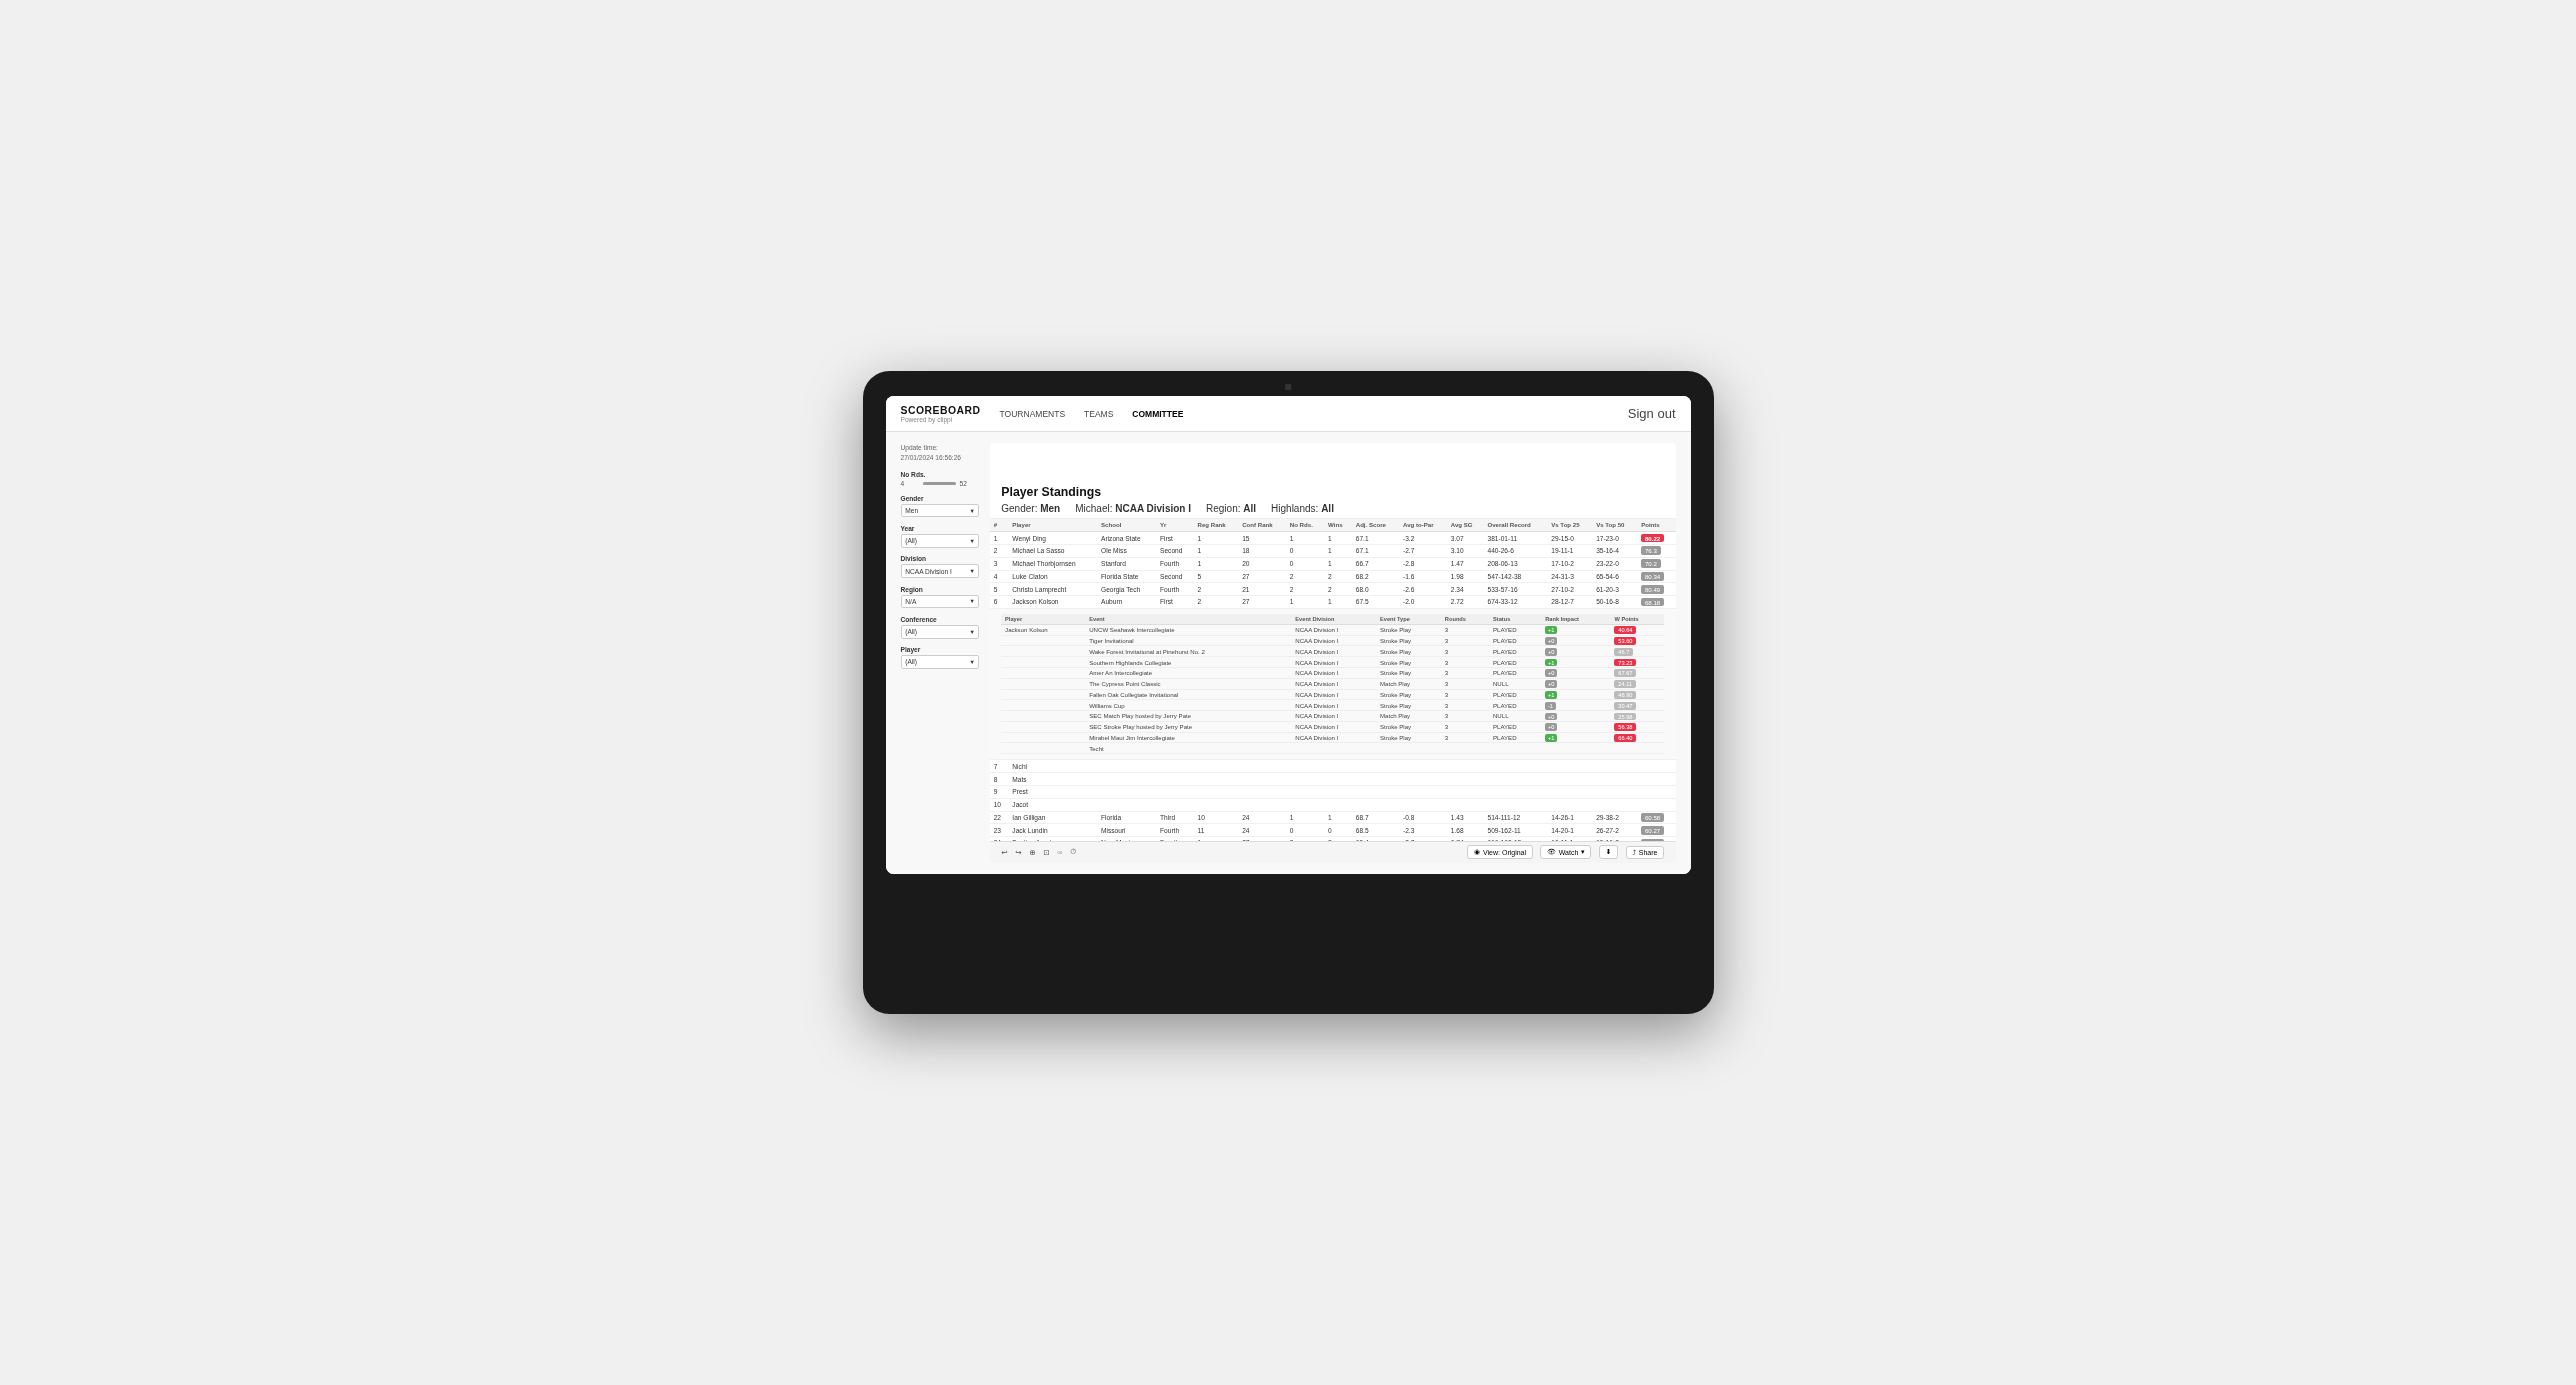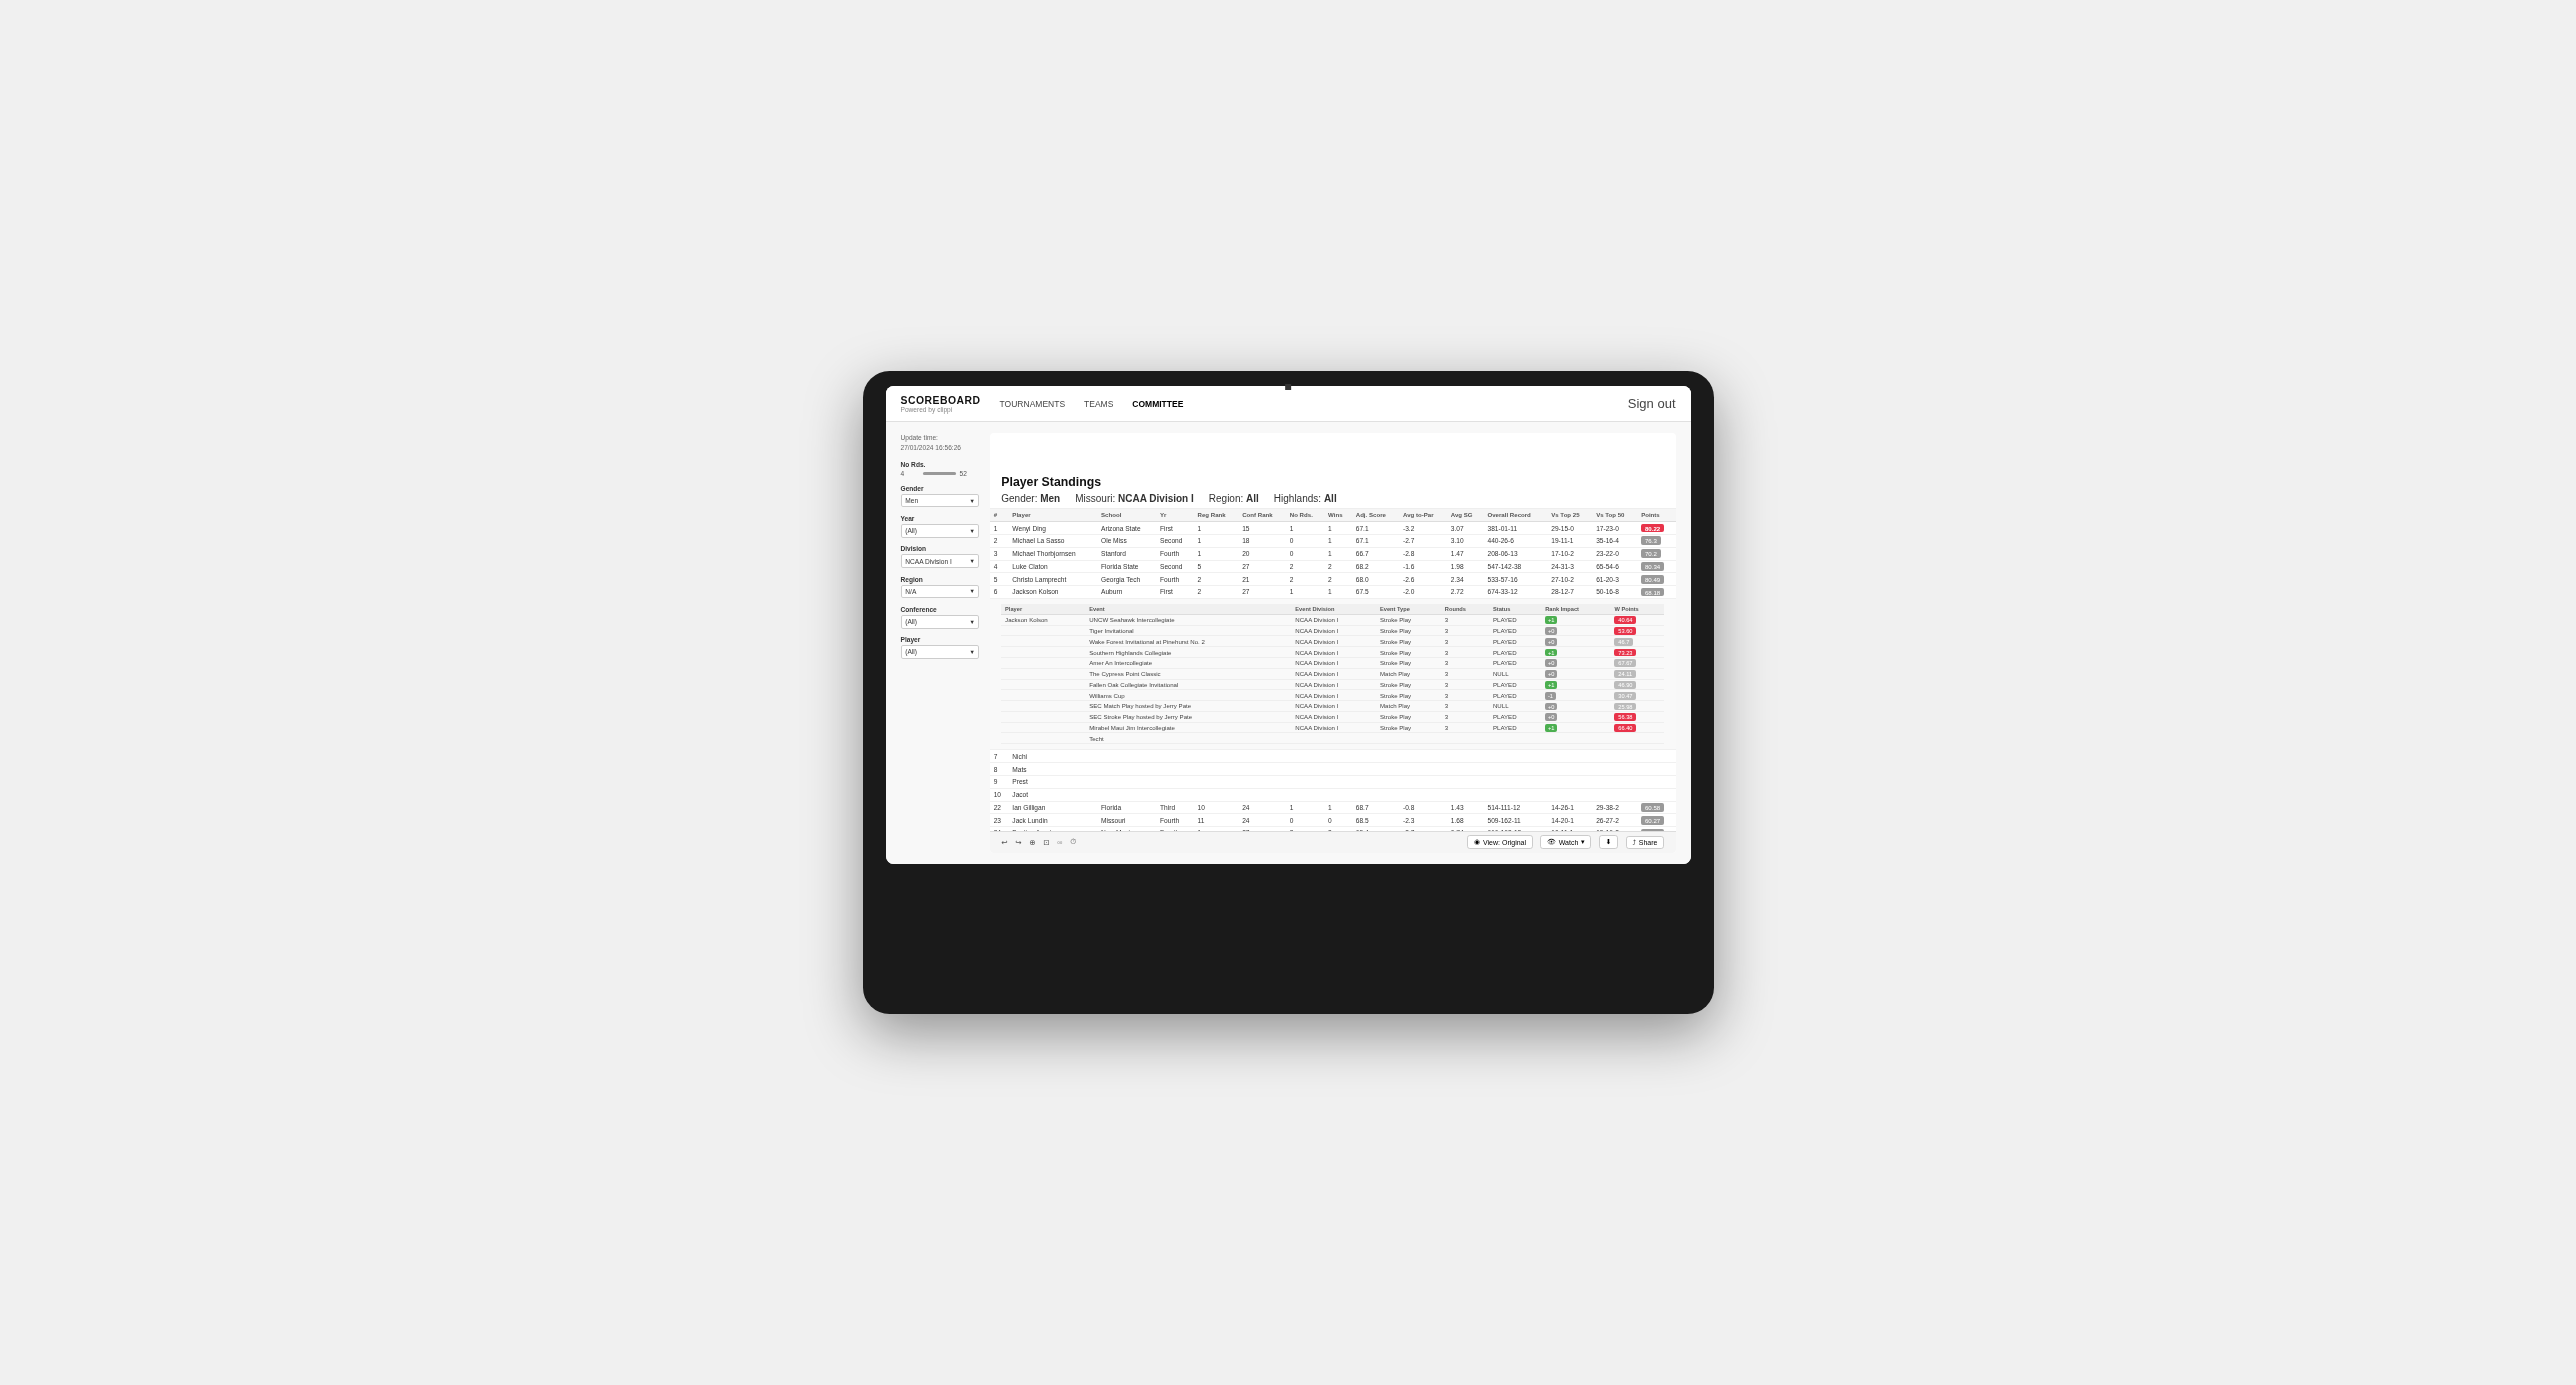--- a/index.html
+++ b/index.html
@@ -31,21 +31,21 @@
       bottom: 189px;
       left: 57px;
       width: 265px;
       text-align: left;
     }
 
     
     .tablet-frame {
       background: #1a1a1a;
       border-radius: 26.5px;
-      padding: 15px 23px;
+      padding: 25px 23px;
       box-shadow: 0 19px 57px rgba(0,0,0,0.4);
       width: 851px;
       min-height: 643px;
       position: relative;
     }
     .tablet-screen {
       background: #fff;
       border-radius: 7.6px;
       overflow: hidden;
       width: 100%;
@@ -483,21 +483,21 @@
 
         <div class="content-area">
           <div class="content-header">
             <div class="content-title">Player Standings</div>
             <div class="filter-row">
               <div class="filter-item">
                 <span>Gender:</span>
                 <span class="filter-value">Men</span>
               </div>
               <div class="filter-item">
-                <span>Missouri:</span>
+                <span>Michael:</span>
                 <span class="filter-value">NCAA Division I</span>
               </div>
               <div class="filter-item">
                 <span>Region:</span>
                 <span class="filter-value">All</span>
               </div>
               <div class="filter-item">
                 <span>Highlands:</span>
                 <span class="filter-value">All</span>
               </div>

